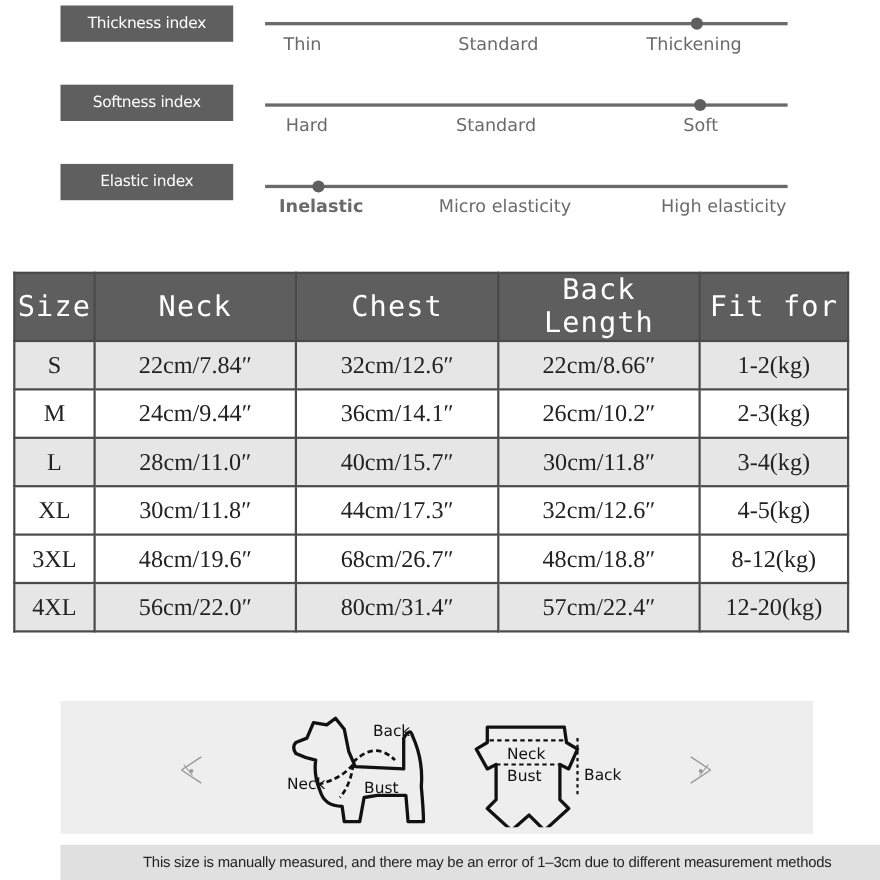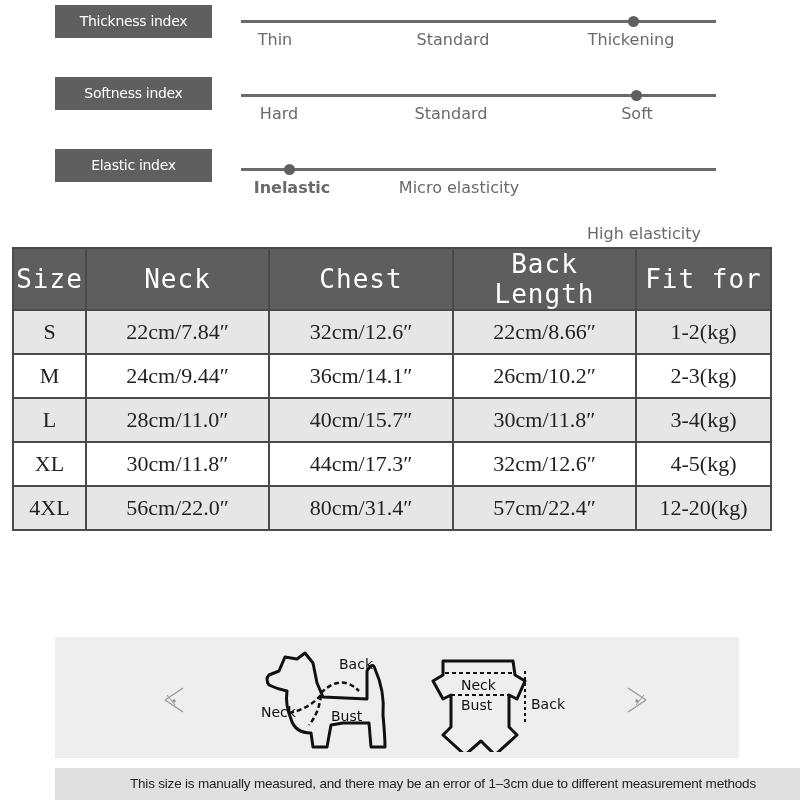--- a/index.html
+++ b/index.html
@@ -50,21 +50,21 @@
   <span class="idx-opt" style="left:637px; top:104px;">Soft</span>
 </div>
 
 <div>
   <div class="idx-label" style="top:149px;">Elastic index</div>
   <div class="idx-track" style="top:168px;">
     <div class="idx-dot" style="left:43px;"></div>
   </div>
   <span class="idx-opt" style="left:292px; top:178px;font-weight:bold;">Inelastic</span>
   <span class="idx-opt" style="left:459px; top:178px;">Micro elasticity</span>
-  <span class="idx-opt" style="left:644px; top:178px;margin-top:46px;">High elasticity</span>
+  <span class="idx-opt" style="left:658px; top:178px;">High elasticity</span>
 </div>
 
 <table class="size-table">
   <thead>
     <tr>
       <th style="width:71px;">Size</th>
       <th style="width:181px;">Neck</th>
       <th style="width:182px;">Chest</th>
       <th style="width:181px;">Back Length</th>
       <th style="width:133px;">Fit for</th>
@@ -91,20 +91,27 @@
       <td>40cm/15.7″</td>
       <td>30cm/11.8″</td>
       <td>3-4(kg)</td>
     </tr>
     <tr class="even">
       <td>XL</td>
       <td>30cm/11.8″</td>
       <td>44cm/17.3″</td>
       <td>32cm/12.6″</td>
       <td>4-5(kg)</td>
+    </tr>
+    <tr class="even">
+      <td>3XL</td>
+      <td>48cm/19.6″</td>
+      <td>68cm/26.7″</td>
+      <td>48cm/18.8″</td>
+      <td>8-12(kg)</td>
     </tr>
     <tr class="odd">
       <td>4XL</td>
       <td>56cm/22.0″</td>
       <td>80cm/31.4″</td>
       <td>57cm/22.4″</td>
       <td>12-20(kg)</td>
     </tr>
   </tbody>
 </table>

